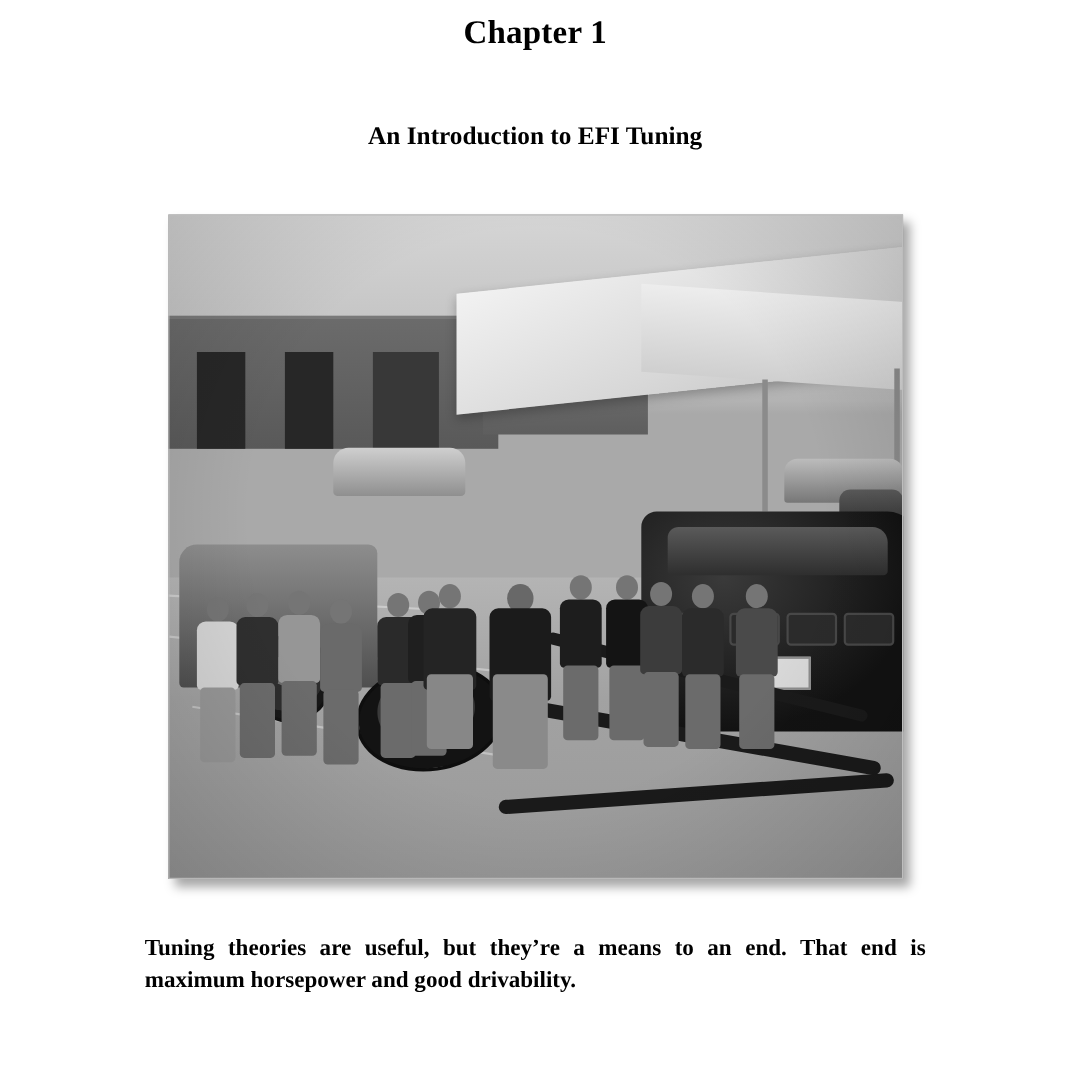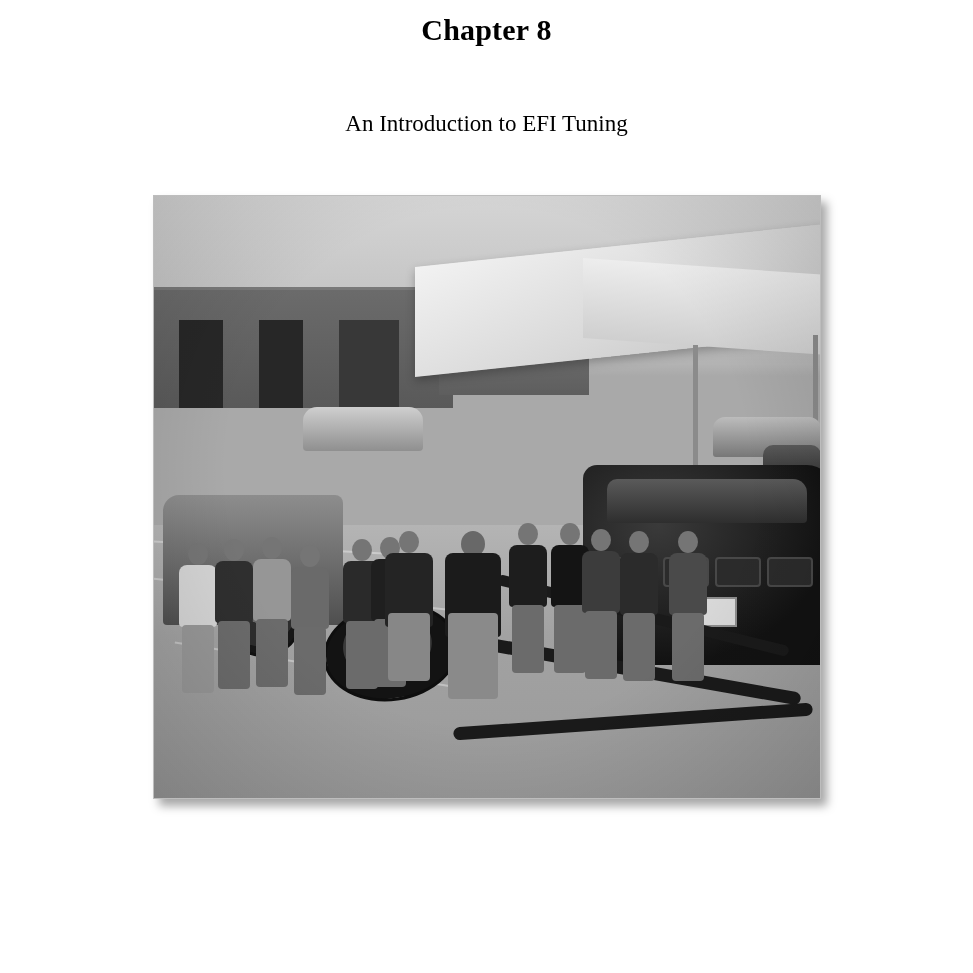--- a/index.html
+++ b/index.html
@@ -25,21 +25,21 @@
     text-align: center;
     font-size: 30px;
     font-weight: bold;
     letter-spacing: 0.2px;
     margin: 12px 0 0 0;
     line-height: 1.2;
   }
   .chapter-subtitle {
     text-align: center;
     font-size: 23px;
-    font-weight: normal;
+    font-weight: bold;
     margin: 62px 0 0 0;
     line-height: 1.2;
   }
   .figure-wrap {
     margin: 57px 0 0 0;
     display: flex;
     justify-content: center;
   }
   .figure {
     position: relative;
@@ -274,21 +274,21 @@
     margin: 0;
     text-indent: 22px;
     text-align: justify;
   }
 </style>
 </head>
 <body>
 
 <div class="page">
 
-  <h1 class="chapter-title">Chapter 8</h1>
+  <h1 class="chapter-title">Chapter 1</h1>
 
   <h2 class="chapter-subtitle">An Introduction to EFI Tuning</h2>
 
   <div class="figure-wrap">
     <div class="figure">
       <div class="photo">
         <div class="sky"></div>
         <div class="building">
           <div class="door d1"></div>
           <div class="door d2"></div>
@@ -387,15 +387,16 @@
             <div class="legs"></div>
           </div>
 
         <div class="vignette"></div>
       </div>
       <div class="photo-border"></div>
     </div>
   </div>
 
   <div class="body-text">
+    <p class="lead">Tuning theories are useful, but they’re a means to an end. That end is maximum horsepower and good drivability.</p>
   </div>
 
 </div>
 
 </body></html>

